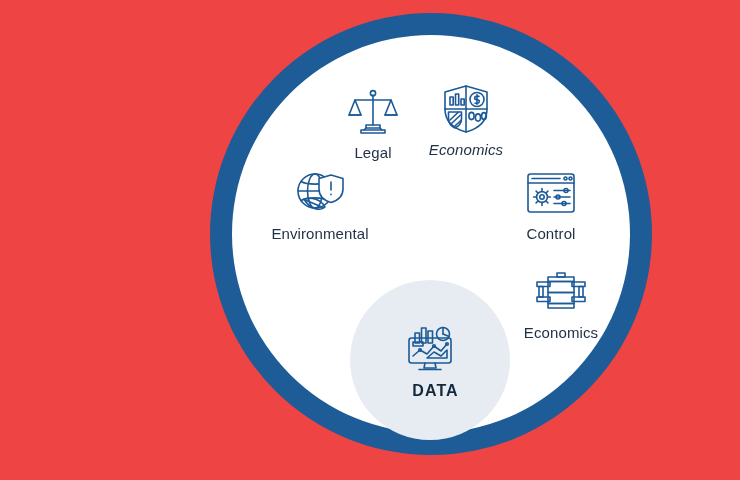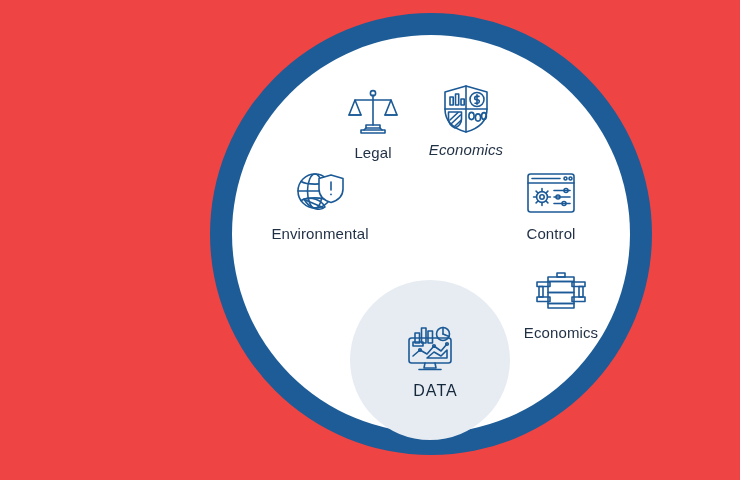--- a/index.html
+++ b/index.html
@@ -69,21 +69,21 @@
   }
   .node .label {
     margin-top: 5px;
     font-size: 15px;
     line-height: 18px;
     color: #1f2f44;
     white-space: nowrap;
     letter-spacing: 0.1px;
   }
   .node.core .label {
-    font-weight: normal;
+    font-weight: bold;
     font-size: 16px;
     letter-spacing: 1.1px;
     color: #14283c;
     margin-top: 6px;
     margin-left: 11px;
   }
 
   
   #node-legal        { left: 373px; top: 85px; }
   #node-economics    { left: 466px; top: 82px; font-style: italic; }

